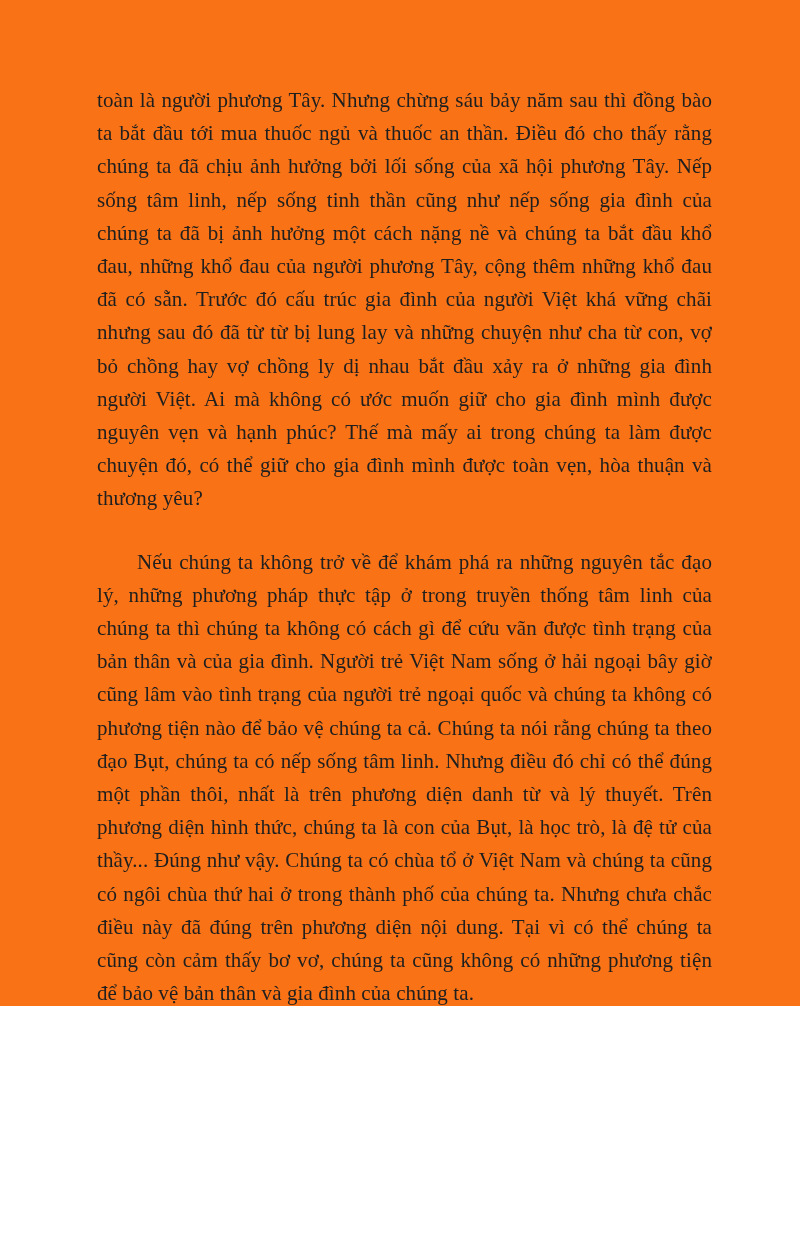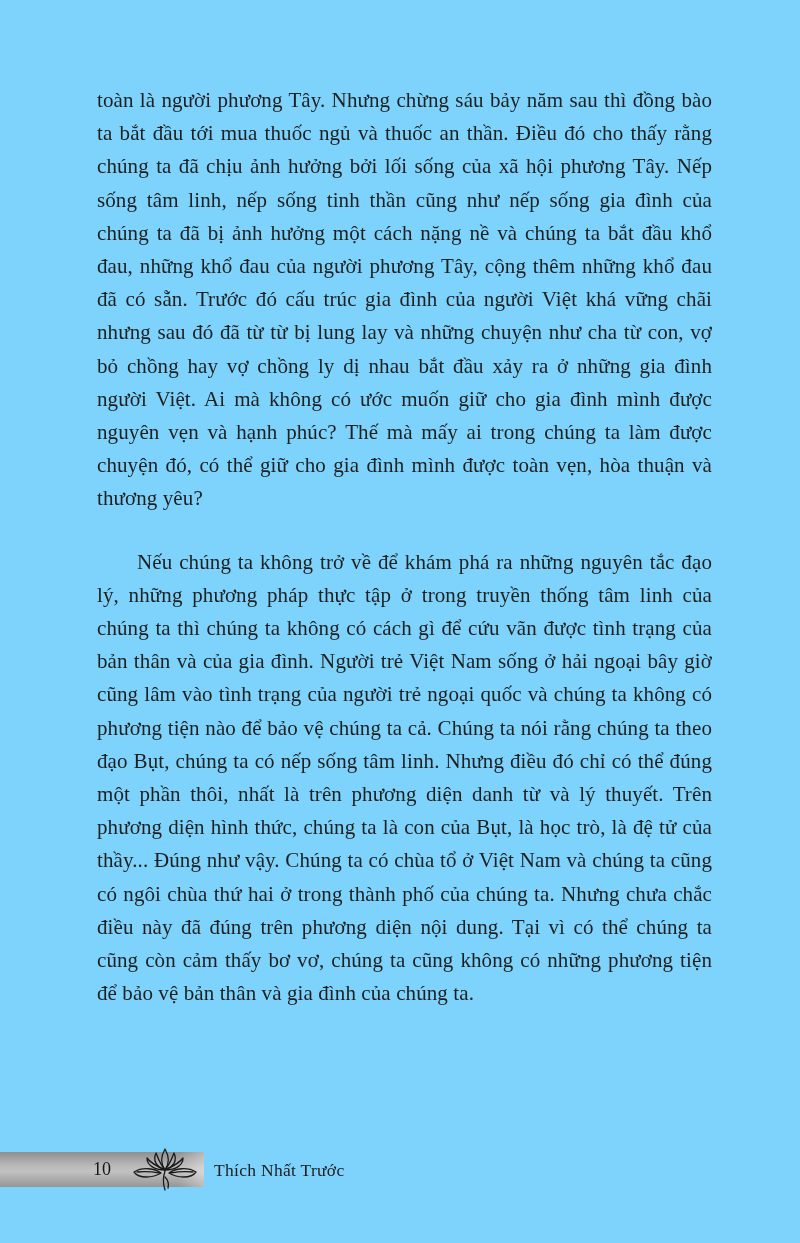--- a/index.html
+++ b/index.html
@@ -3,22 +3,22 @@
 <meta charset="utf-8">
 <style>
   html, body {
     margin: 0;
     padding: 0;
     background: #ffffff;
   }
   .page {
     position: relative;
     width: 800px;
-    height: 1243px;
-    background: #7dd3fc;
+    height: 1006px;
+    background: #f97316;
     overflow: hidden;
     font-family: "Liberation Serif", "DejaVu Serif", serif;
   }
   .text-block {
     position: absolute;
     left: 97px;
     top: 84px;
     width: 615px;
     color: #1f1f1f;
     font-size: 21px;

